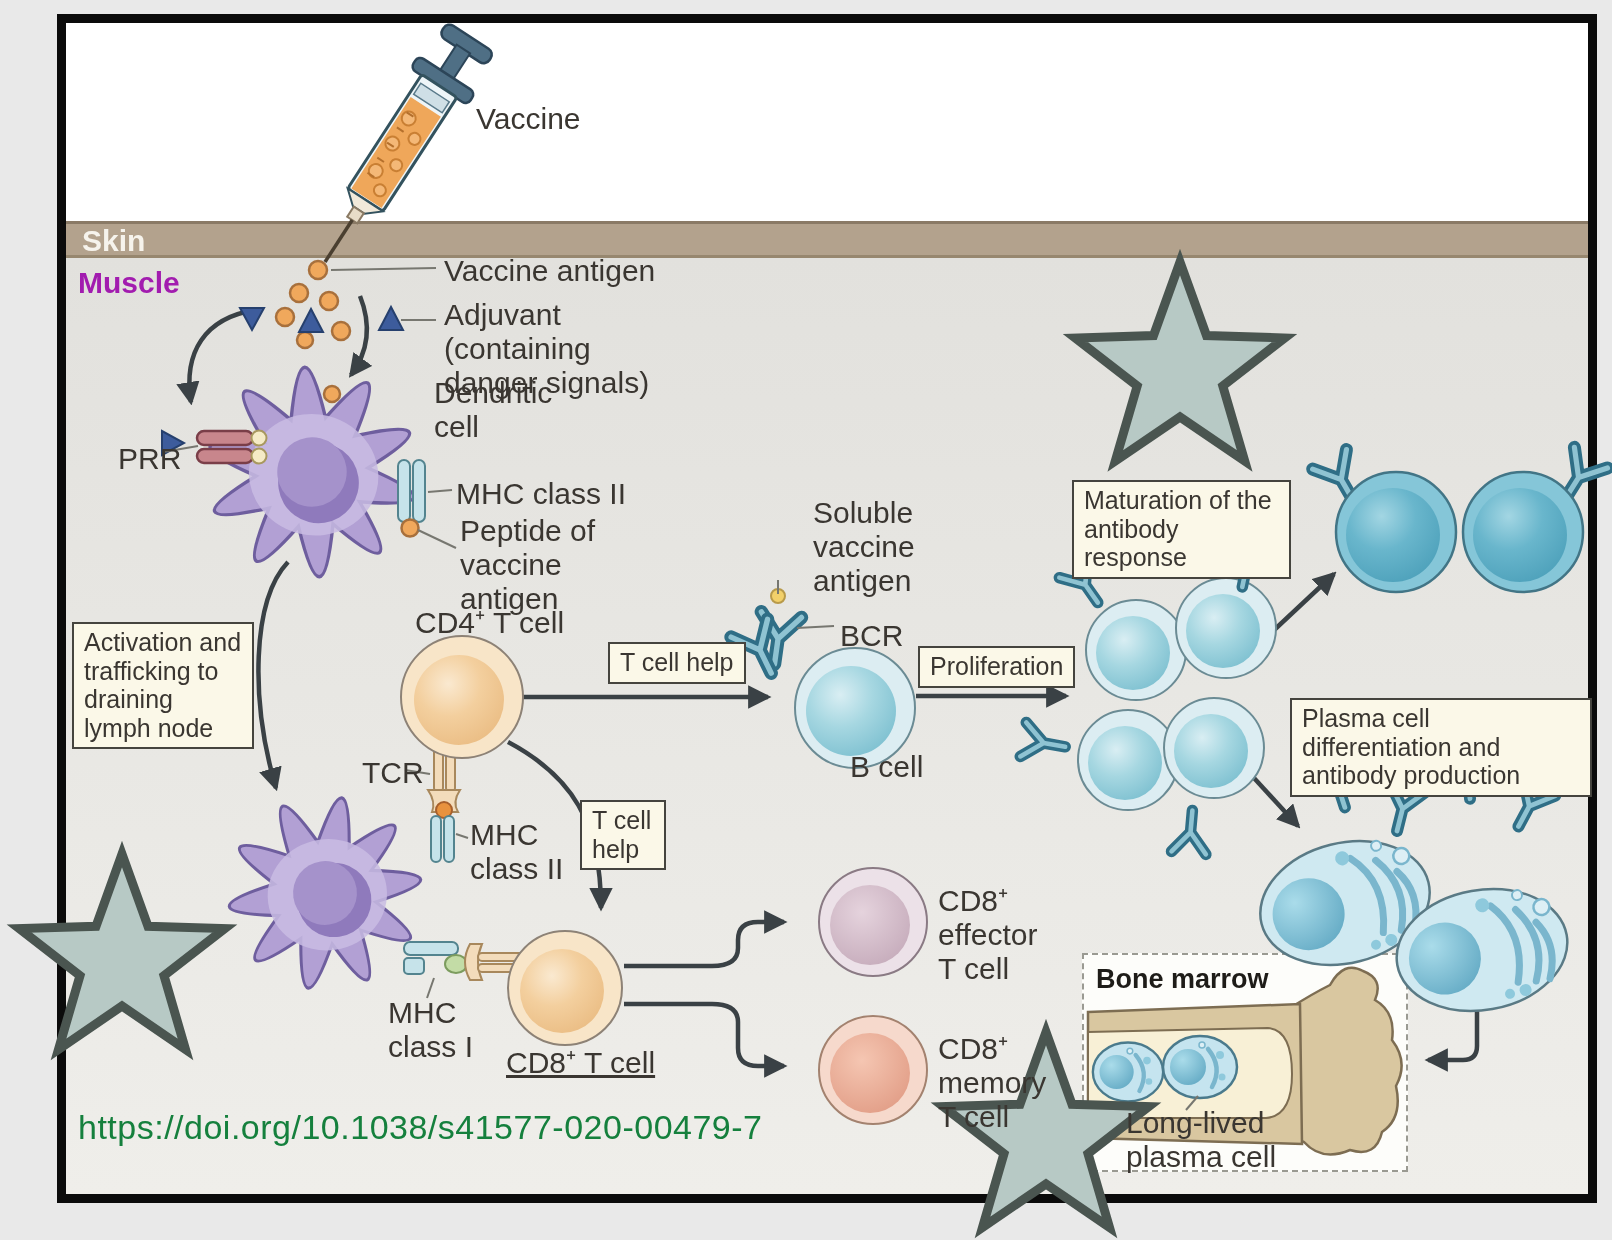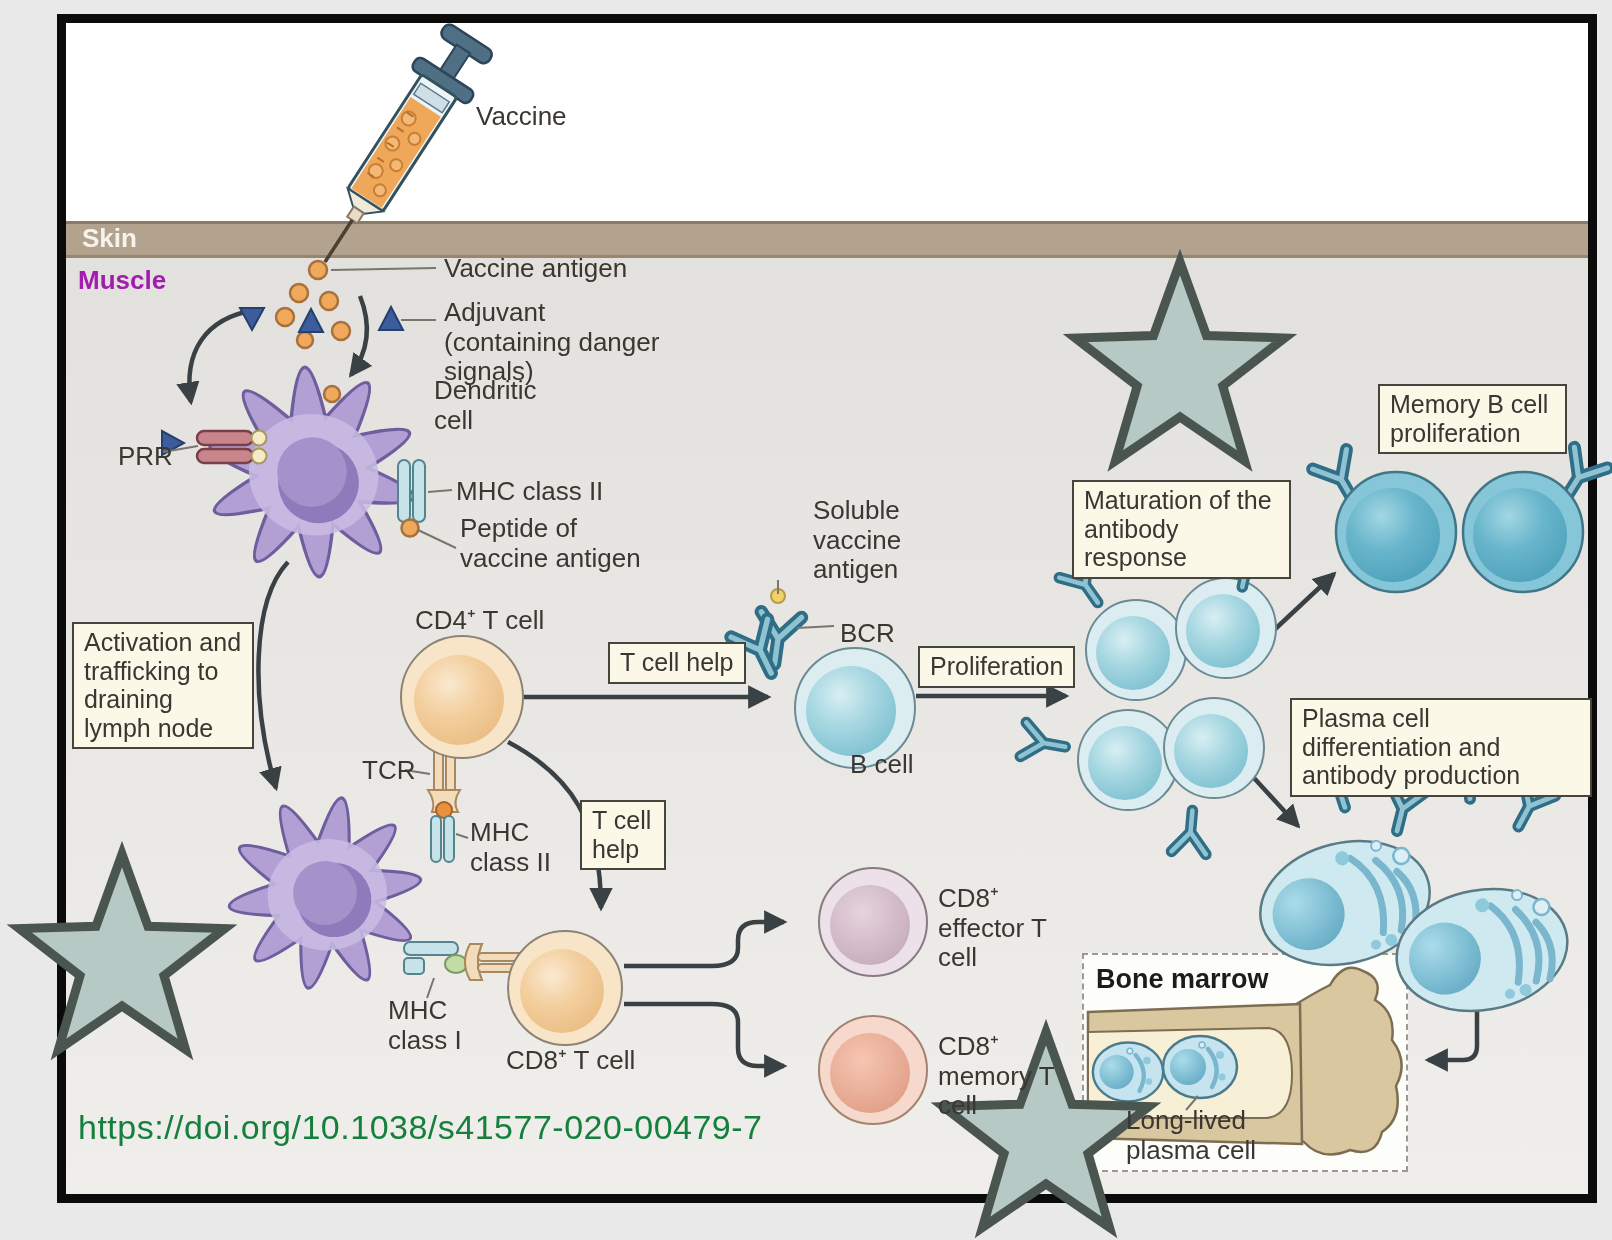--- a/index.html
+++ b/index.html
@@ -17,21 +17,21 @@
          box-sizing:border-box;border:9px solid var(--frame-border);
          background:var(--inner-bg);z-index:10;}
   #skin-band{position:absolute;left:66px;top:221px;width:1522px;height:37px;
          background:var(--skin-band);border-top:3px solid #8a7a66;border-bottom:3px solid #97876f;
          box-sizing:border-box;z-index:11;}
   #muscle-area{position:absolute;left:66px;top:258px;width:1522px;height:936px;
          background:linear-gradient(#e2e1dd,#efeeea);z-index:11;}
   #bm-box{position:absolute;left:1082px;top:953px;width:326px;height:219px;
          background:#fdfdfa;border:2px dashed #9a9a92;box-sizing:border-box;z-index:15;}
   #art{position:absolute;left:0;top:0;width:1612px;height:1240px;z-index:20;}
-  .lbl{position:absolute;z-index:30;font-size:26px;line-height:1.14;white-space:pre-line;}
+  .lbl{position:absolute;z-index:30;font-size:30px;line-height:1.14;white-space:pre-line;}
   .box{background:var(--box-bg);border:2px solid var(--box-border);padding:4px 10px 5px 10px;
        font-size:25px;}
   .bold{font-weight:bold;}
   .white{color:#f6f3ec;}
   .url{font-size:34px;color:#15803d;letter-spacing:0.5px;}
 </style>
 </head>
 <body>
 
 <div id="stage">
@@ -307,24 +307,23 @@
   <div class="lbl" style="left:460px;top:514px;width:190px;">Peptide of vaccine antigen</div>
   <div class="lbl box" style="left:72px;top:622px;width:158px;">Activation and trafficking to draining lymph node</div>
   <div class="lbl" style="left:415px;top:606px;">CD4⁺ T cell</div>
   <div class="lbl" style="left:362px;top:756px;">TCR</div>
   <div class="lbl box" style="left:608px;top:642px;">T cell help</div>
   <div class="lbl" style="left:813px;top:496px;width:115px;">Soluble vaccine antigen</div>
   <div class="lbl" style="left:840px;top:619px;">BCR</div>
   <div class="lbl" style="left:850px;top:750px;">B cell</div>
   <div class="lbl box" style="left:918px;top:646px;">Proliferation</div>
   <div class="lbl box" style="left:1072px;top:480px;width:195px;">Maturation of the antibody response</div>
-  <div class="lbl box" style="left:1378px;top:384px;width:165px;">Memory B cell proliferation</div>
   <div class="lbl box" style="left:1290px;top:698px;width:278px;">Plasma cell differentiation and antibody production</div>
   <div class="lbl box" style="left:580px;top:800px;width:62px;">T cell help</div>
   <div class="lbl" style="left:470px;top:818px;width:100px;">MHC class II</div>
   <div class="lbl" style="left:388px;top:996px;width:100px;">MHC class I</div>
-  <div class="lbl" style="left:506px;top:1046px;">CD8⁺ T cell</div>
+  <div class="lbl" style="left:506px;top:1046px;text-decoration:underline;">CD8⁺ T cell</div>
   <div class="lbl" style="left:938px;top:884px;width:120px;">CD8⁺ effector T cell</div>
   <div class="lbl" style="left:938px;top:1032px;width:120px;">CD8⁺ memory T cell</div>
   <div class="lbl bold" style="left:1096px;top:964px;font-size:27px;color:#1e1c18;">Bone marrow</div>
   <div class="lbl" style="left:1126px;top:1106px;width:175px;">Long-lived plasma cell</div>
   <div class="lbl url" style="left:78px;top:1108px;">https://doi.org/10.1038/s41577-020-00479-7</div>
 </div>
 
 </body></html>

